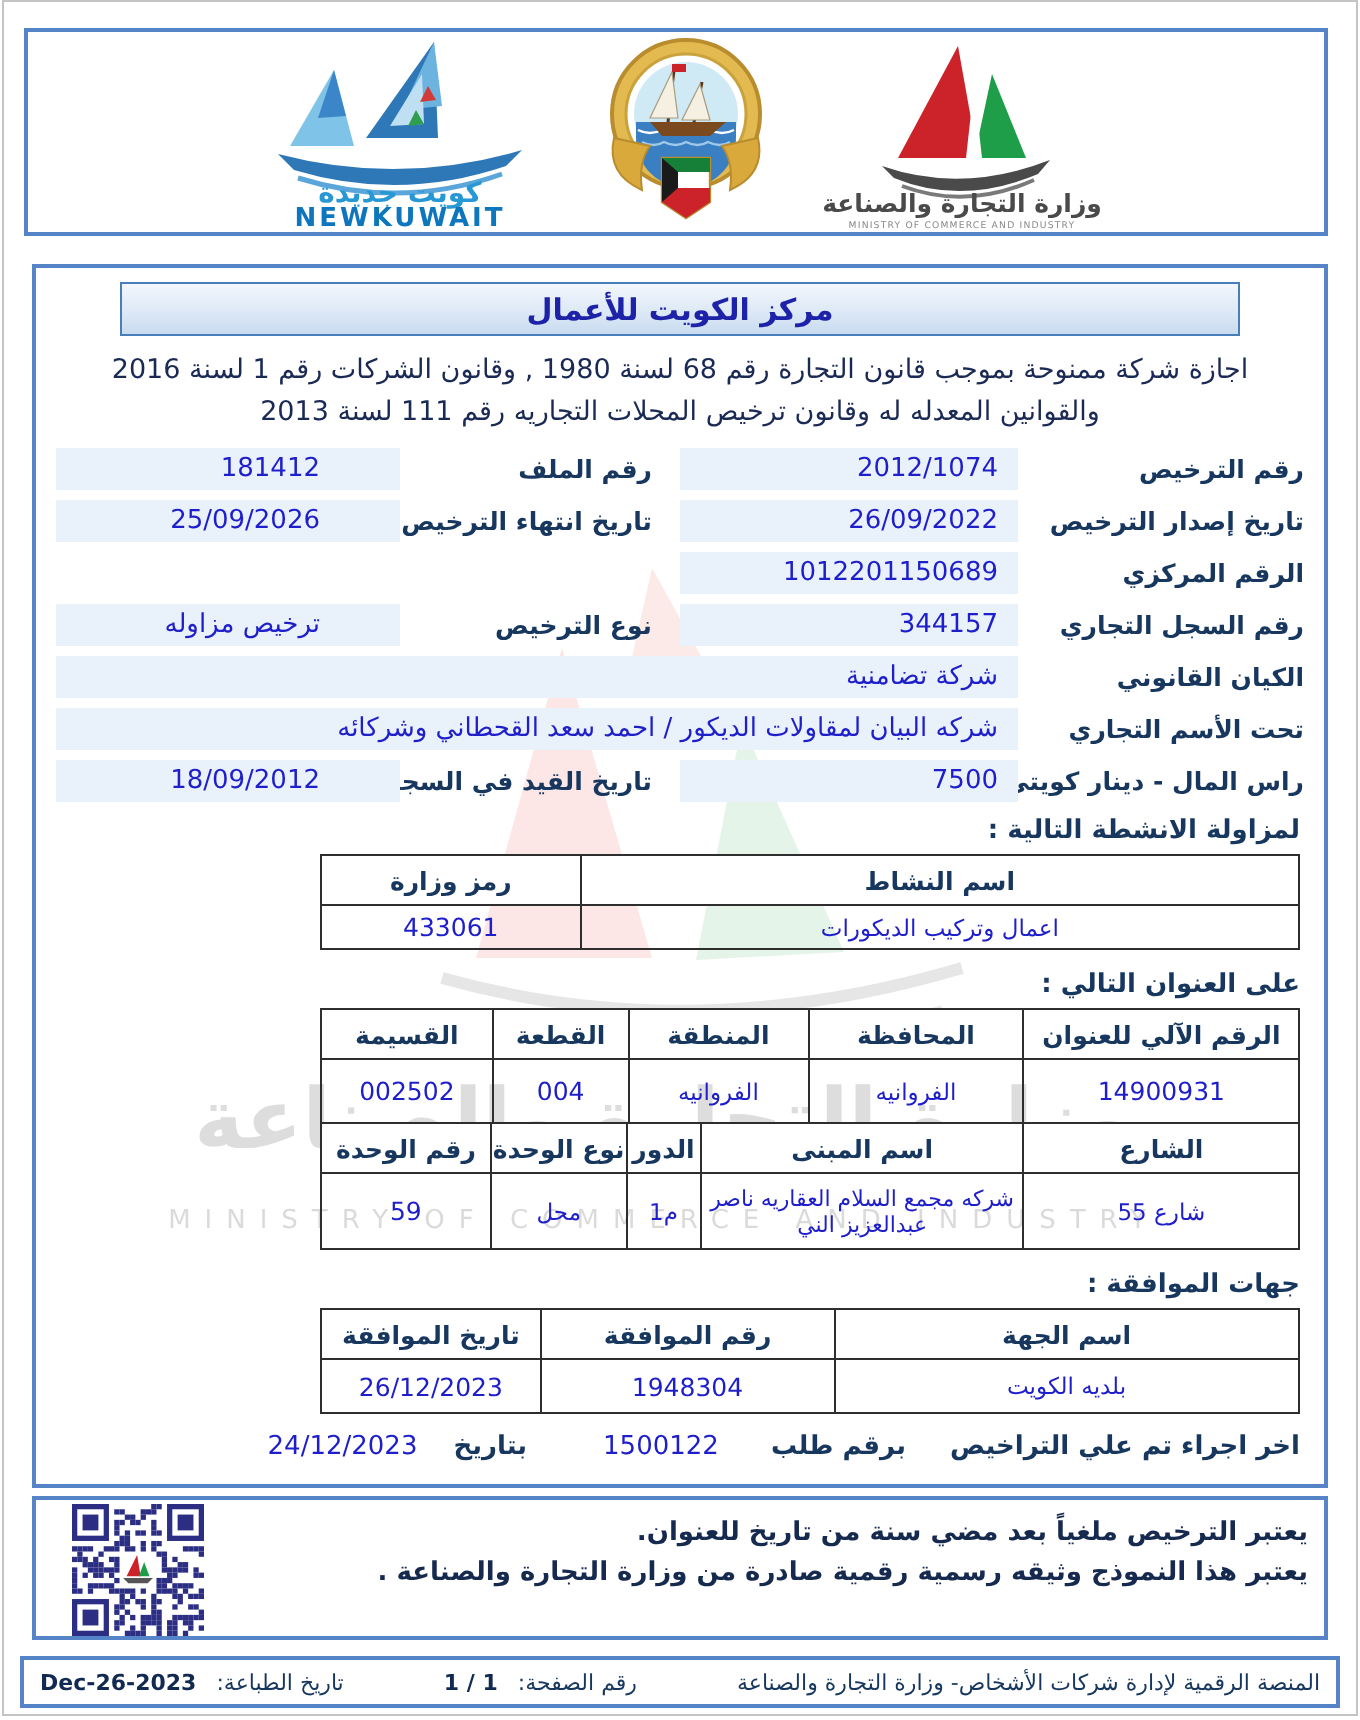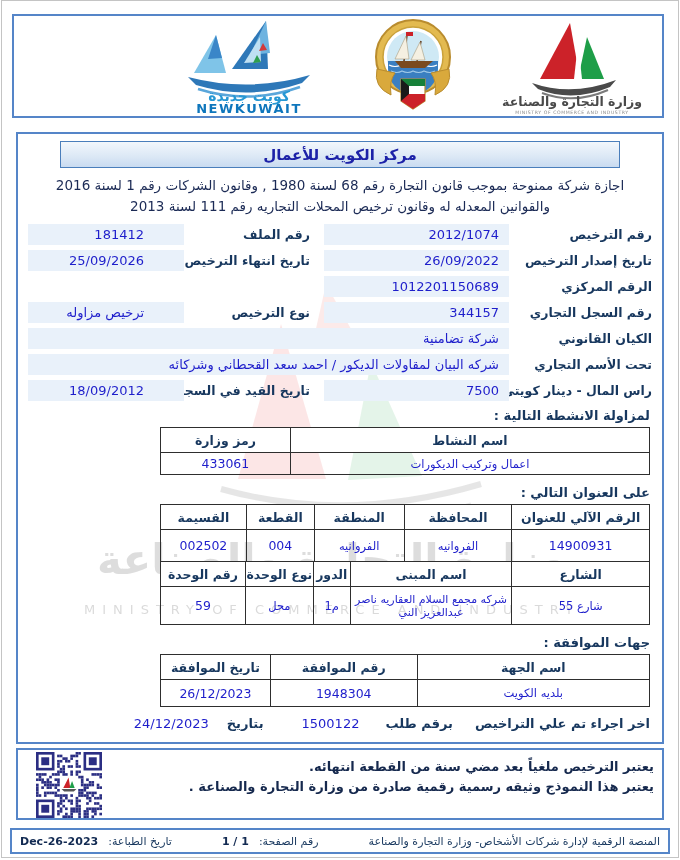--- a/index.html
+++ b/index.html
@@ -7,38 +7,38 @@
     --label:#17375e;
     --value:#1e1ecb;
     --valbg:#e9f1fa;
     --cellborder:#2e2e2e;
   }
   *{box-sizing:border-box;margin:0;padding:0;}
   body{background:#ffffff;font-family:"DejaVu Sans",sans-serif;}
   .page{position:relative;width:678px;height:858px;border:1px solid #c4c4c4;background:#fff;overflow:hidden;margin:0 auto;}
 
   
-  .header-box{position:absolute;top:13px;left:10px;right:14px;height:104px;border:2px solid var(--border-blue);display:flex;align-items:center;justify-content:flex-end;padding:2px 10px;background:#fff;gap:21px;}
+  .header-box{position:absolute;top:13px;left:10px;right:14px;height:104px;border:2px solid var(--border-blue);display:flex;align-items:center;justify-content:center;padding:2px 10px;background:#fff;}
   .logo{flex:0 0 auto;}
 
   
   .main-box{position:absolute;top:131px;left:14px;right:14px;height:612px;border:2px solid var(--border-blue);padding:5px 10px;direction:rtl;background:#fff;overflow:hidden;}
   .wm{position:absolute;top:150px;left:8px;width:612px;height:340px;pointer-events:none;z-index:0;}
   .content{position:relative;z-index:1;}
 
   .title-bar{margin:2px 32px 0 32px;border:1px solid #4a7ebb;background:linear-gradient(180deg,#f2f7fc 0%,#dde9f6 55%,#c9dbf0 100%);text-align:center;height:27px;line-height:26px;font-size:15px;font-weight:bold;color:#1d22a8;}
   .legal{margin:7px 6px 0 6px;text-align:center;color:#1b2a55;font-size:13.5px;line-height:21px;font-weight:500;}
 
   .fields{margin-top:7px;}
   .frow{display:flex;align-items:center;margin-bottom:5px;}
   .flabel{font-weight:bold;color:var(--label);font-size:12.5px;line-height:21px;white-space:nowrap;}
   .l1{width:135px;}
   .l2{width:118px;margin-right:14px;}
   .fval{background:var(--valbg);color:var(--value);font-size:13px;height:21px;line-height:21px;text-align:right;padding-left:6px;padding-right:10px;white-space:nowrap;overflow:hidden;}
-  .v1{width:185px;margin-right:8px;}
+  .v1{width:169px;margin-right:8px;}
   .v2{flex:1;margin-right:8px;padding-right:40px;}
   .vwide{flex:1;margin-right:8px;padding-right:10px;}
 
   .sec-label{font-weight:bold;color:var(--label);font-size:13px;margin:7px 2px 4px 0;}
 
   table.dtable{border-collapse:collapse;width:490px;margin-right:2px;margin-left:auto;direction:rtl;}
   .dtable th,.dtable td{border:1px solid var(--cellborder);text-align:center;vertical-align:middle;}
   .dtable th{color:var(--label);font-weight:bold;font-size:12.5px;height:25px;background:#fff;}
   .dtable td{color:var(--value);font-size:12.5px;height:22px;}
   .stack-top{margin-bottom:0;}
@@ -451,21 +451,21 @@
         <rect x="54" y="0" width="21" height="21" fill="#2b2e83"></rect>
         <rect x="57" y="3" width="15" height="15" fill="#fff"></rect>
         <rect x="60" y="6" width="9" height="9" fill="#2b2e83"></rect>
         <rect x="0" y="54" width="21" height="21" fill="#2b2e83"></rect>
         <rect x="3" y="57" width="15" height="15" fill="#fff"></rect>
         <rect x="6" y="60" width="9" height="9" fill="#2b2e83"></rect>
         <polygon points="37,29 31,41 39,41" fill="#cc2229"></polygon>
         <polygon points="41,33 38,41 44,41" fill="#1e9e48"></polygon>
         <polygon points="29,42 46,42 43,45 32,45" fill="#555555"></polygon>
       </svg>
-    <div class="note-line">يعتبر الترخيص ملغياً بعد مضي سنة من القطعة انتهائه.</div>
+    <div class="note-line">يعتبر الترخيص ملغياً بعد مضي سنة من تاريخ للعنوان.</div>
     <div class="note-line">يعتبر هذا النموذج وثيقه رسمية رقمية صادرة من وزارة التجارة والصناعة .</div>
   </div>
 
   <div class="footer-bar">
     <span class="ft">المنصة الرقمية لإدارة شركات الأشخاص- وزارة التجارة والصناعة</span>
     <span class="fgroup">
       <span class="ft">رقم الصفحة:</span>
       <span class="ft fv">1  /  1</span>
     </span>
     <span class="fgroup">

